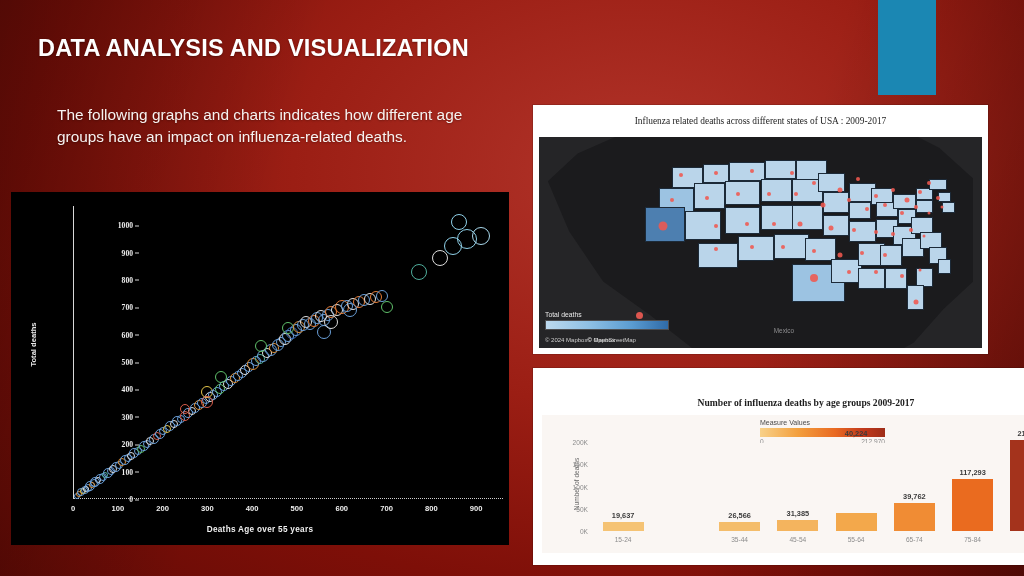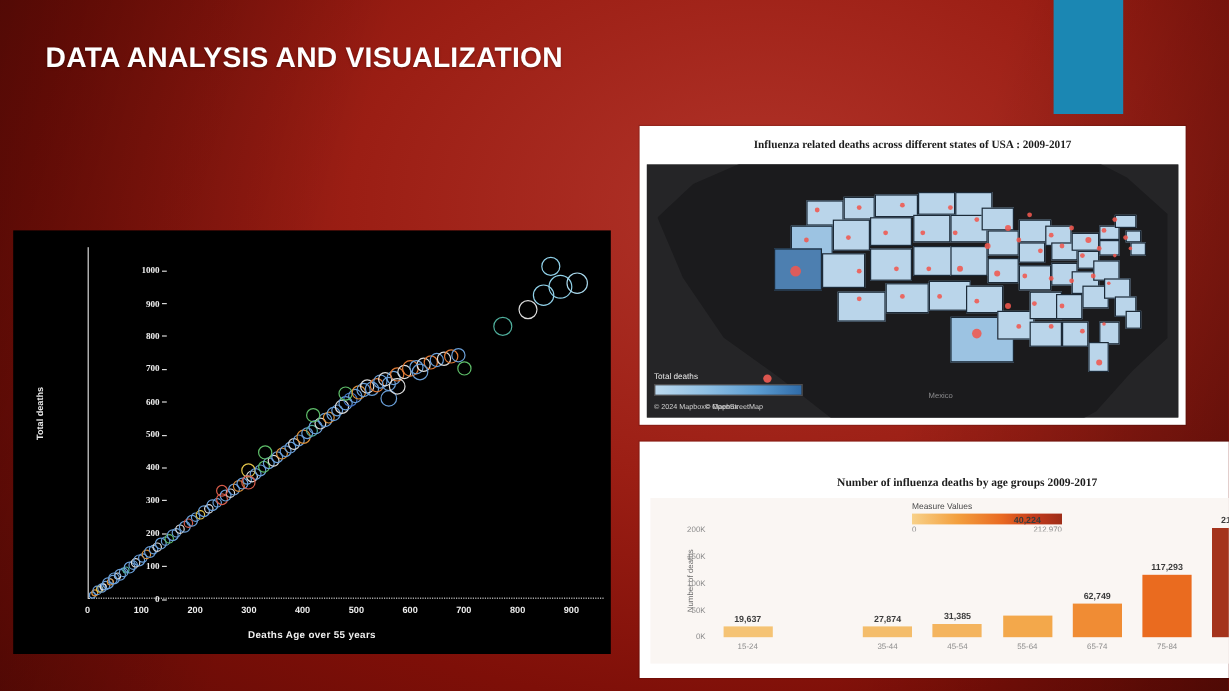--- a/index.html
+++ b/index.html
@@ -84,21 +84,21 @@
 
   
   .map-panel {
     position: absolute; left: 533px; top: 105px; width: 455px; height: 249px;
     background: #ffffff; z-index: 5; overflow: hidden;
     box-shadow: 0 0 0 1px rgba(0,0,0,0.12);
   }
   .map-title {
     position: absolute; left: 0; right: 0; top: 11px; text-align: center;
     font-family: "Liberation Serif", serif;
-    font-size: 9.4px; font-weight: bold; color: #1d1d1d;
+    font-size: 9.4px; font-weight: normal; color: #1d1d1d;
   }
   .map-canvas {
     position: absolute; left: 6px; right: 6px; top: 32px; bottom: 6px;
     background: #2c2c2e; overflow: hidden;
   }
   .map-water { position: absolute; inset: 0; background: #252527; }
   .map-land  {
     position: absolute; left: 2%; top: -16%; width: 96%; height: 132%;
     background: #1b1b1d;
     clip-path: polygon(0% 28%, 7% 18%, 16% 12%, 27% 9%, 40% 7%, 52% 6%, 63% 9%, 72% 6%, 83% 9%, 92% 16%, 100% 27%, 100% 64%, 93% 74%, 86% 86%, 74% 96%, 60% 100%, 45% 97%, 34% 88%, 24% 76%, 13% 64%, 5% 46%);
@@ -188,20 +188,21 @@
   }
 </style>
 </head>
 <body>
 
 <div class="slide">
 
   <div class="accent-bar"></div>
 
   <div class="slide-title">DATA ANALYSIS AND VISUALIZATION</div>
+  <div class="slide-body">The following graphs and charts indicates how different age groups have an impact on influenza-related deaths.</div>
 
   <div class="scatter-panel">
     <div class="sc-ylabel">Total deaths</div>
     <div class="sc-xlabel">Deaths Age over 55 years</div>
     <div class="sc-axis-y"></div>
     <div class="sc-axis-x"></div>
     <div class="sc-plot" id="sc-plot">
         <div class="sc-ytick" style="top: 100%;">0</div>
         <div class="sc-ytick" style="top: 90.6542%;">100</div>
         <div class="sc-ytick" style="top: 81.3084%;">200</div>
@@ -477,36 +478,36 @@
           <div class="bar-ytick" style="top: 78.2609%;">50K</div>
           <div class="bar-ytick" style="top: 56.5217%;">100K</div>
           <div class="bar-ytick" style="top: 34.7826%;">150K</div>
           <div class="bar-ytick" style="top: 13.0435%;">200K</div>
           <div class="bar-col" style="left: 1.875%; width: 8.75%;">
             <div class="bar-val">19,637</div>
             <div class="bar-rect" style="height: 8.53783%; background: rgb(245, 195, 116);"></div>
             <div class="bar-cat">15-24</div>
           </div>
           <div class="bar-col" style="left: 26.875%; width: 8.75%;">
-            <div class="bar-val">27,874</div>
+            <div class="bar-val">26,566</div>
             <div class="bar-rect" style="height: 8.87913%; background: rgb(244, 189, 107);"></div>
             <div class="bar-cat">35-44</div>
           </div>
           <div class="bar-col" style="left: 39.375%; width: 8.75%;">
             <div class="bar-val">31,385</div>
             <div class="bar-rect" style="height: 10.9052%; background: rgb(244, 180, 94);"></div>
             <div class="bar-cat">45-54</div>
           </div>
           <div class="bar-col" style="left: 51.875%; width: 8.75%; justify-content: space-between;">
             <div class="bar-val">40,224</div>
             <div class="bar-rect" style="height: 17.4887%; background: rgb(243, 168, 75);"></div>
             <div class="bar-cat">55-64</div>
           </div>
           <div class="bar-col" style="left: 64.375%; width: 8.75%;">
-            <div class="bar-val">62,749</div>
+            <div class="bar-val">39,762</div>
             <div class="bar-rect" style="height: 27.2822%; background: rgb(240, 140, 52);"></div>
             <div class="bar-cat">65-74</div>
           </div>
           <div class="bar-col" style="left: 76.875%; width: 8.75%;">
             <div class="bar-val">117,293</div>
             <div class="bar-rect" style="height: 50.997%; background: rgb(234, 107, 31);"></div>
             <div class="bar-cat">75-84</div>
           </div>
           <div class="bar-col" style="left: 89.375%; width: 8.75%;">
             <div class="bar-val">212,970</div>

